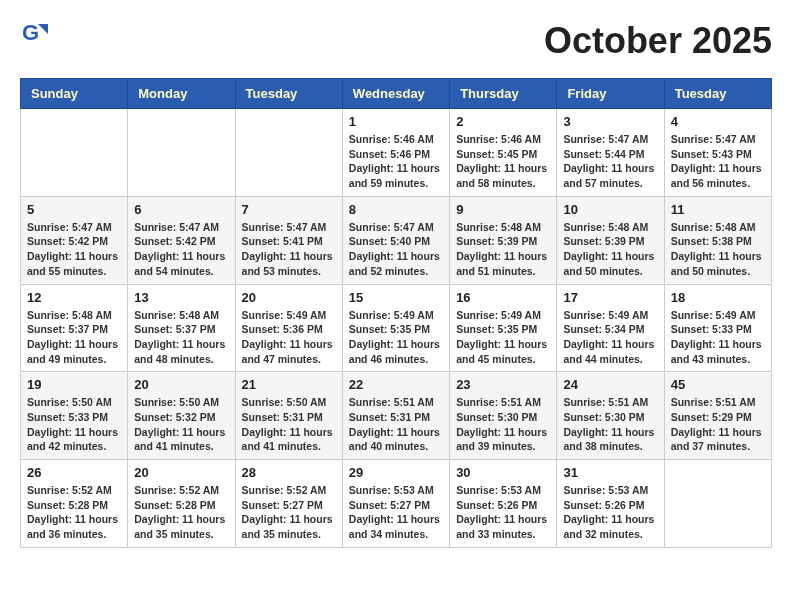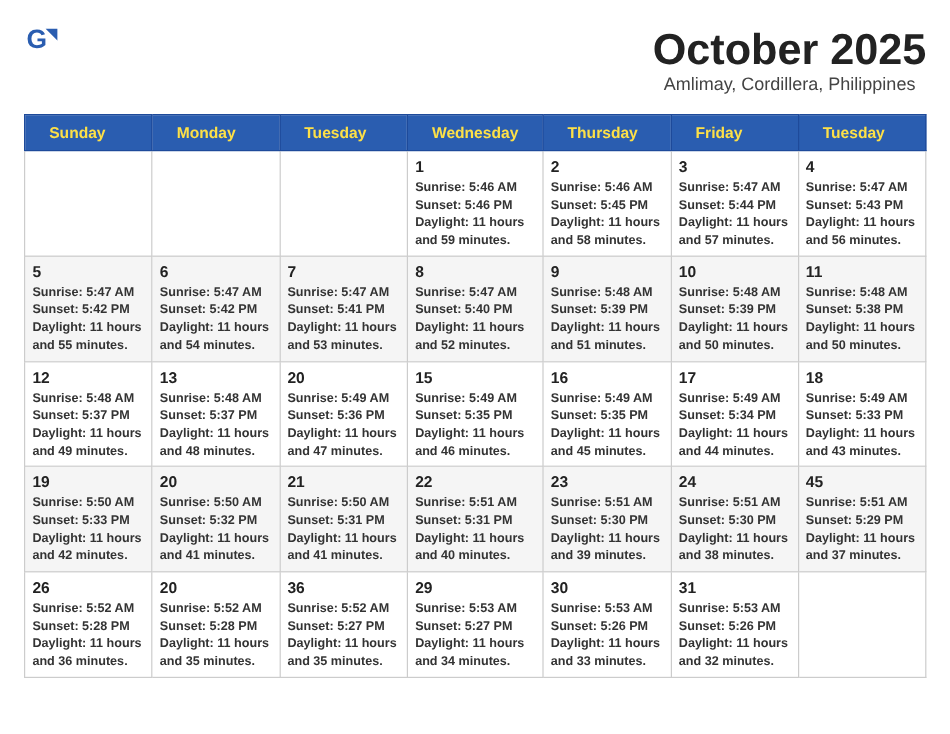--- a/index.html
+++ b/index.html
@@ -37,24 +37,24 @@
       font-size: 15px;
       color: #444;
     }
     .calendar {
       width: 100%;
       border-collapse: collapse;
       border: 1px solid #ccc;
     }
     .calendar th {
       background-color: #2a5db0;
-      color: #fde047;
+      color: #fef9c3;
       font-size: 13px;
       font-weight: bold;
-      padding: 7px 20px;
+      padding: 7px 10px;
       text-align: left;
       border: 1px solid #1e4a9a;
     }
     .calendar td {
       border: 1px solid #ccc;
       vertical-align: top;
       padding: 5px 6px;
       width: 107px;
       min-height: 80px;
       font-size: 11px;
@@ -85,21 +85,20 @@
 
 <div class="header">
   <div class="logo">
     <svg class="logo-icon" viewBox="0 0 28 28" xmlns="http://www.w3.org/2000/svg">
       <text x="2" y="20" font-size="22" fill="#2a5db0" font-weight="bold">G</text>
       <polygon points="18,4 28,4 28,14" fill="#2a5db0"></polygon>
     </svg>
   </div>
   <div class="title-block">
     <div class="month-title">October 2025</div>
-    <div class="location-title">Amlimay, Cordillera, Philippines</div>
   </div>
 </div>
 
 <table class="calendar">
   <thead>
     <tr>
     <th>Sunday</th>
         <th>Monday</th>
         <th>Tuesday</th>
         <th>Wednesday</th>
@@ -223,21 +222,21 @@
       <tr>
         <td>
           <div class="day-number">26</div>
           <div class="day-info">Sunrise: 5:52 AM<br>Sunset: 5:28 PM<br>Daylight: 11 hours and 36 minutes.</div>
         </td>
         <td>
           <div class="day-number">20</div>
           <div class="day-info">Sunrise: 5:52 AM<br>Sunset: 5:28 PM<br>Daylight: 11 hours and 35 minutes.</div>
         </td>
         <td>
-          <div class="day-number">36</div>
+          <div class="day-number">28</div>
           <div class="day-info">Sunrise: 5:52 AM<br>Sunset: 5:27 PM<br>Daylight: 11 hours and 35 minutes.</div>
         </td>
         <td>
           <div class="day-number">29</div>
           <div class="day-info">Sunrise: 5:53 AM<br>Sunset: 5:27 PM<br>Daylight: 11 hours and 34 minutes.</div>
         </td>
         <td>
           <div class="day-number">30</div>
           <div class="day-info">Sunrise: 5:53 AM<br>Sunset: 5:26 PM<br>Daylight: 11 hours and 33 minutes.</div>
         </td>

